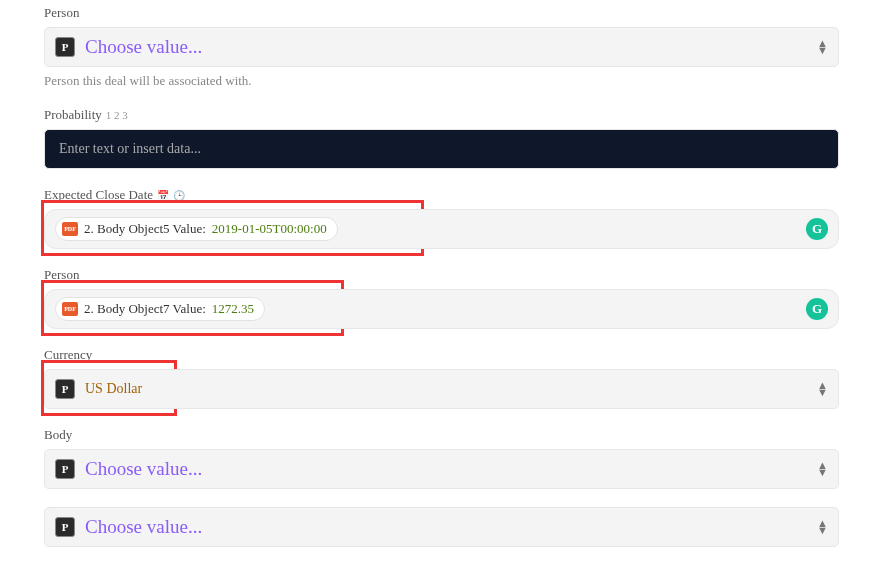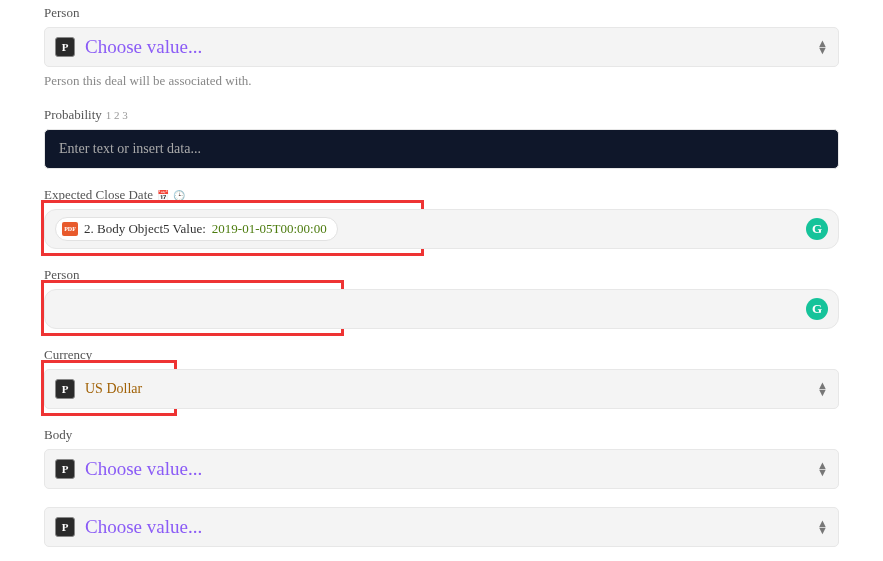--- a/index.html
+++ b/index.html
@@ -198,20 +198,25 @@
       <span class="grammarly">G</span>
     </div>
   </div>
 </div>
 
 <div class="field-group">
   <div class="field-label">Person</div>
   <div class="field-row-highlight">
     <div class="red-box-overlay box-value"></div>
     <div class="pill-area">
+      <span class="pill">
+        <span class="pdf-badge">PDF</span>
+        <span>2. Body Object7 Value:</span>
+        <span class="pill-value">1272.35</span>
+      </span>
       <span class="grammarly">G</span>
     </div>
   </div>
 </div>
 
 <div class="field-group">
   <div class="field-label">Currency</div>
   <div class="field-row-highlight">
     <div class="red-box-overlay box-currency"></div>
     <div class="select-control">

